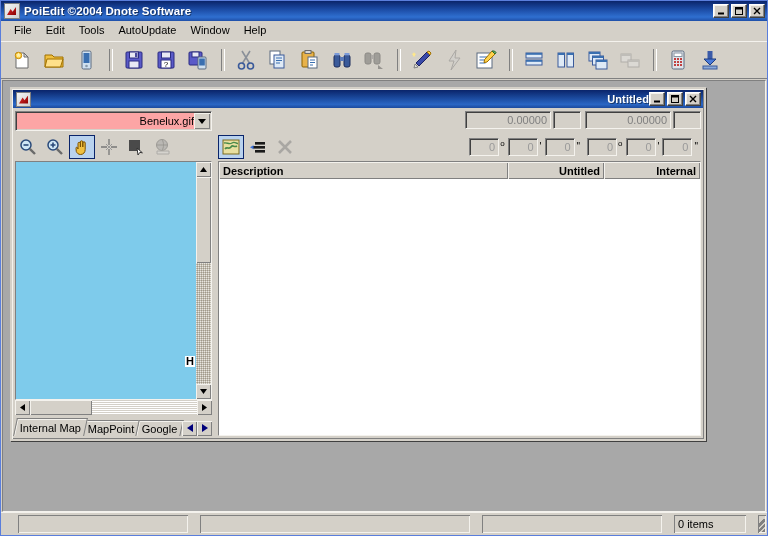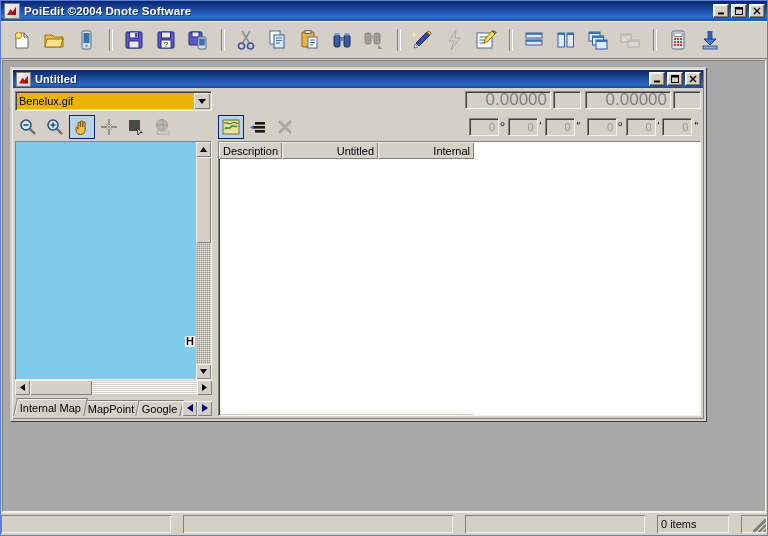--- a/index.html
+++ b/index.html
@@ -106,37 +106,37 @@
   }
 
   
   .child{
     position:absolute;left:7px;top:6px;width:696px;height:354px;
     background:#d4d0c8;
     border:2px solid #d4d0c8;
     box-shadow:inset 1px 1px 0 #f4f2ed, inset -1px -1px 0 #808080,
                1px 1px 0 #404040;
     box-sizing:border-box;
-    display:flex;flex-direction:column;
+    display:flex;flex-direction:column;text-align:right;
   }
   .child-title{
     height:18px;flex:0 0 18px;margin:1px;
     background:linear-gradient(to bottom,#0a246a 0%,#1b4a9e 45%,#2a66c4 80%,#1c4a9e 100%);
     display:flex;align-items:center;padding:0 2px 0 3px;box-sizing:border-box;
   }
   .child-title .title-icon{width:13px;height:13px;flex:0 0 13px;}
   .child-title .title-text{font-size:11px;}
 
   .child-body{flex:1 1 auto;display:flex;flex-direction:column;padding:2px 3px 3px 3px;box-sizing:border-box;}
 
   .row-top{display:flex;align-items:flex-start;height:22px;flex:0 0 22px;}
 
   .combo{
     width:197px;height:20px;box-sizing:border-box;
-    background:#eab308;border:1px solid #808080;
+    background:#fca5a5;border:1px solid #808080;
     border-right-color:#f4f2ed;border-bottom-color:#f4f2ed;
     box-shadow:inset 1px 1px 0 #404040, inset -1px -1px 0 #d4d0c8;
     display:flex;align-items:center;
     font-size:11px;padding-left:3px;color:#000;
   }
   .combo-text{flex:1 1 auto;white-space:nowrap;overflow:hidden;}
   .combo-arrow{
     width:16px;height:16px;margin-right:1px;flex:0 0 16px;
     background:#d4d0c8;
     box-shadow:inset 1px 1px 0 #f4f2ed, inset -1px -1px 0 #808080;
@@ -147,21 +147,21 @@
 
   .coordbox{
     display:flex;align-items:center;margin-left:4px;
   }
   .dfield{
     width:86px;height:18px;box-sizing:border-box;
     background:#d4d0c8;
     border:1px solid #808080;border-right-color:#f4f2ed;border-bottom-color:#f4f2ed;
     box-shadow:inset 1px 1px 0 #404040;
     display:flex;align-items:center;justify-content:flex-end;
-    padding-right:3px;font-size:17px;color:#808080;
+    padding-right:3px;font-size:11px;color:#808080;
   }
   .dsmall{
     width:28px;height:18px;box-sizing:border-box;margin-left:2px;
     background:#d4d0c8;
     border:1px solid #808080;border-right-color:#f4f2ed;border-bottom-color:#f4f2ed;
     box-shadow:inset 1px 1px 0 #404040;
   }
 
   .row-tools{display:flex;align-items:center;height:28px;flex:0 0 28px;}
 
@@ -263,45 +263,45 @@
   }
   .tab > span{transform:skewX(12deg);white-space:nowrap;}
   .tab.sel{height:18px;background:#d4d0c8;z-index:3;}
   .tabspin{
     margin-left:auto;display:flex;align-items:center;height:16px;z-index:4;
   }
   .tabspin .sbtn{height:15px;width:15px;}
 
   
   .listpanel{
-    flex:1 1 auto;margin-left:6px;display:flex;flex-direction:row;
+    flex:1 1 auto;margin-left:6px;display:flex;flex-direction:column;
     border:1px solid #808080;border-right-color:#f4f2ed;border-bottom-color:#f4f2ed;
     box-shadow:inset 1px 1px 0 #404040, inset -1px -1px 0 #d4d0c8;
-    box-sizing:border-box;background:#fff;min-width:0;
+    box-sizing:border-box;background:#fff;min-width:0;font-weight:bold;
   }
   .lvhead{
     height:17px;flex:0 0 17px;display:flex;background:#d4d0c8;
     box-sizing:border-box;
   }
   .lvh{
     background:#d4d0c8;
     box-shadow:inset 1px 1px 0 #f4f2ed, inset -1px -1px 0 #808080;
     font-size:11px;color:#000;display:flex;align-items:center;
     box-sizing:border-box;padding:0 4px;
     overflow:hidden;white-space:nowrap;
   }
   .lvh.desc{flex:1 1 auto;}
   .lvh.num{flex:0 0 96px;justify-content:flex-end;}
   .lvbody{flex:1 1 auto;background:#fff;}
 
   
   .statusbar{
     flex:0 0 22px;height:34px;
     background:#d4d0c8;display:flex;align-items:center;
-    padding:2px 0;box-sizing:border-box;gap:12px;
+    padding:2px 17px;box-sizing:border-box;gap:12px;
     border-top:1px solid #f4f2ed;
   }
   .sp{
     height:18px;box-sizing:border-box;
     box-shadow:inset 1px 1px 0 #808080, inset -1px -1px 0 #f4f2ed;
     font-size:11px;color:#000;display:flex;align-items:center;
     padding:0 4px;white-space:nowrap;overflow:hidden;
   }
   .sp.p1{flex:0 0 170px;}
   .sp.p2{flex:0 0 270px;}
@@ -337,20 +337,28 @@
           </svg>
       </div>
       <div class="wbtn">
         <svg width="10" height="10" viewBox="0 0 10 10">
             <path d="M2 2 L8 8 M8 2 L2 8" stroke="#000" stroke-width="1.4"></path>
           </svg>
       </div>
     </div>
   </div>
 
+  <div class="menubar">
+    <div class="menu-item">File</div>
+    <div class="menu-item">Edit</div>
+    <div class="menu-item">Tools</div>
+    <div class="menu-item">AutoUpdate</div>
+    <div class="menu-item">Window</div>
+    <div class="menu-item">Help</div>
+  </div>
 
   <div class="toolbar">
 
     <div class="tbtn">
       <svg width="24" height="24" viewBox="0 0 24 24">
         <path d="M6 5h8l4 4v11H6z" fill="#fff" stroke="#6a6a6a"></path>
         <path d="M14 5v4h4z" fill="#d8d8d8" stroke="#6a6a6a"></path>
         <circle cx="8.5" cy="7.5" r="3.2" fill="#ffd34d" stroke="#c98b00"></circle>
         <path d="M8.5 4.6l.8 1.6 1.7.2-1.3 1.2.4 1.7-1.6-.9-1.6.9.4-1.7-1.3-1.2 1.7-.2z" fill="#fff3b0"></path>
       </svg>

